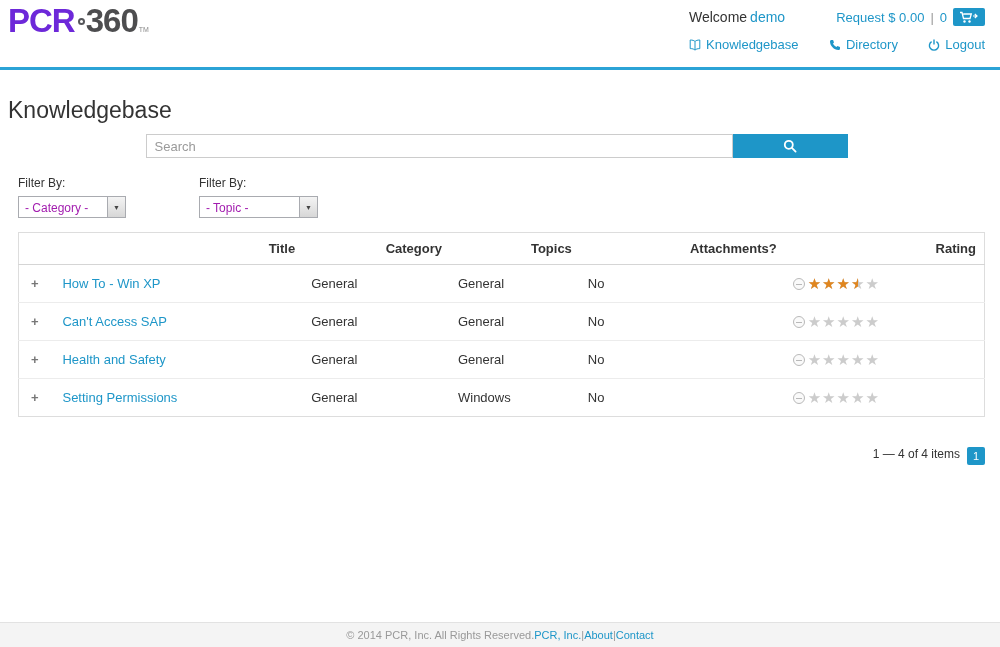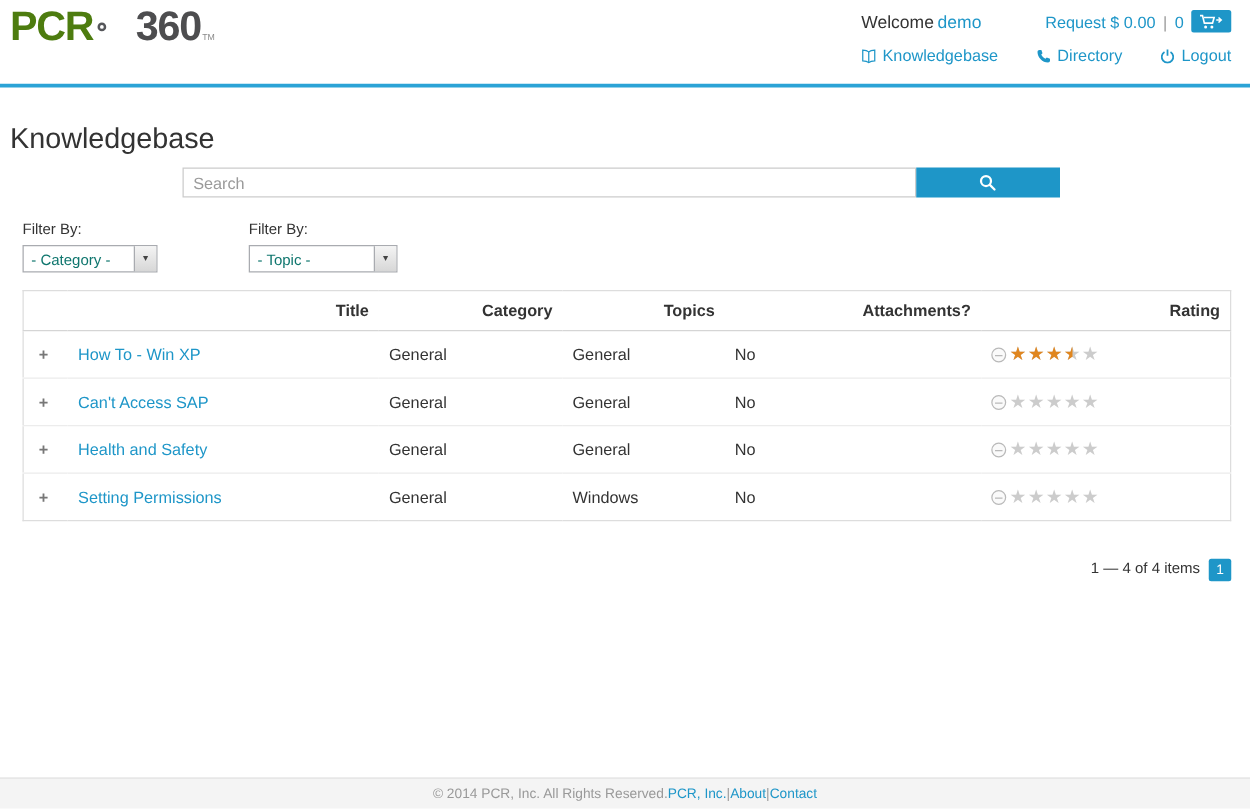--- a/index.html
+++ b/index.html
@@ -5,24 +5,24 @@
   * { box-sizing: border-box; }
   html,body { margin:0; padding:0; width:1000px; height:647px; overflow:hidden;
               font-family:"Liberation Sans", sans-serif; background:#fff; position:relative; }
   a { text-decoration:none; color:#1e96c8; cursor:pointer; }
 
   
   .header { height:70px; border-bottom:3px solid #2ba3d6; display:flex;
             justify-content:space-between; padding:0 15px 0 8px; }
   .header-left { display:flex; flex-direction:column; }
   .logo { line-height:38px; margin-top:2px; cursor:pointer; white-space:nowrap; }
-  .logo-pcr { color:#4d7c0f; font-size:33px; font-weight:bold; letter-spacing:-1px; }
+  .logo-pcr { color:#6d28d9; font-size:33px; font-weight:bold; letter-spacing:-1px; }
   .logo-ring { display:inline-block; width:7px; height:7px; border:2px solid #55565a;
                border-radius:50%; margin:0 1px 12px 3px; vertical-align:middle; }
-  .logo-360 { color:#4d4d4f; font-size:33px; font-weight:bold; letter-spacing:-1px;margin-left:23px; }
+  .logo-360 { color:#4d4d4f; font-size:33px; font-weight:bold; letter-spacing:-1px; }
   .logo-tm { font-size:7px; color:#8a8a8a; vertical-align:baseline; margin-left:1px; }
   .main-nav { display:flex; gap:27px; font-size:15px; margin-top:1px; }
 
   .header-right { display:flex; flex-direction:column; width:296px; padding-top:8px; gap:11px; }
   .hr-row { display:flex; justify-content:space-between; align-items:center; width:100%; }
   .welcome { font-size:14px; color:#333; }
   .welcome a { margin-left:3px; }
   .request { display:flex; align-items:center; gap:6px; font-size:13px; }
   .request .sep { color:#999; }
   .cart-btn { width:32px; height:18px; background:#1e96c8; border:none; border-radius:2px;
@@ -38,21 +38,21 @@
                   font-family:"Liberation Sans", sans-serif; color:#333; outline:none; }
   .search-input::placeholder { color:#9a9a9a; }
   .search-btn { width:115px; height:24px; background:#1e96c8; border:none; cursor:pointer;
                 display:flex; align-items:center; justify-content:center; }
 
   .filters { display:flex; gap:73px; margin:18px 0 14px 10px; }
   .filter-label { font-size:12px; color:#333; margin-bottom:6px; }
   .select { display:flex; width:108px; height:22px; border:1px solid #a9abb0; background:#fff;
             cursor:pointer; }
   .select.narrow { width:119px; }
-  .select-value { flex:1; font-size:12px; color:#0f766e; padding:4px 0 0 6px; white-space:nowrap; }
+  .select-value { flex:1; font-size:12px; color:#a21caf; padding:4px 0 0 6px; white-space:nowrap; }
   .select-arrow { width:18px; border-left:1px solid #a9abb0;
                   background:linear-gradient(#f4f4f4,#d7d7d7); display:flex; align-items:center;
                   justify-content:center; font-size:7px; color:#444; }
 
   
   .kb-table { width:967px; margin-left:10px; border:1px solid #ddd; border-collapse:collapse;
               background:#fff; }
   .kb-table th { text-align:right; font-size:13px; color:#333; padding:8px;
                  border-bottom:1px solid #d5d5d5; }
   .kb-table td { font-size:13px; color:#333; padding:11px 8px; border-top:1px solid #ececec; }

